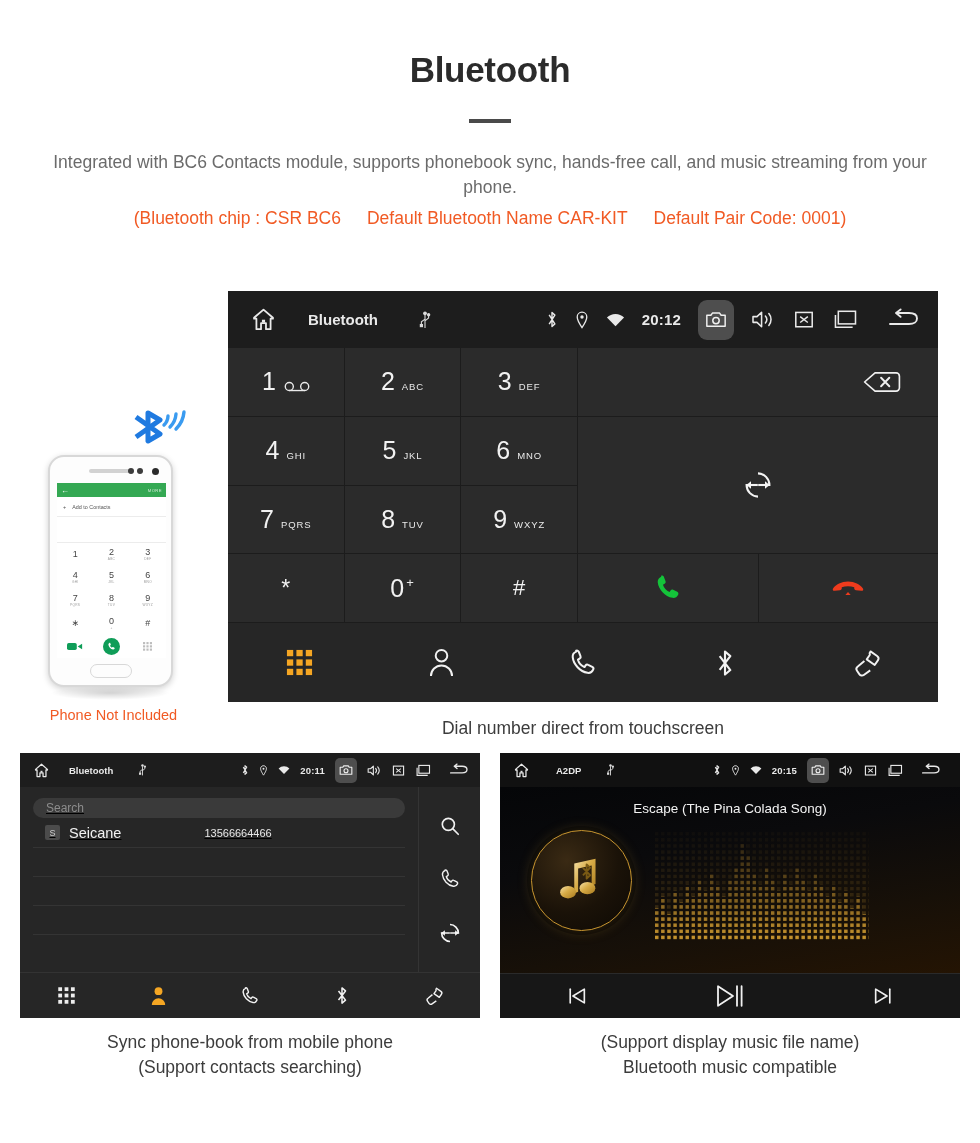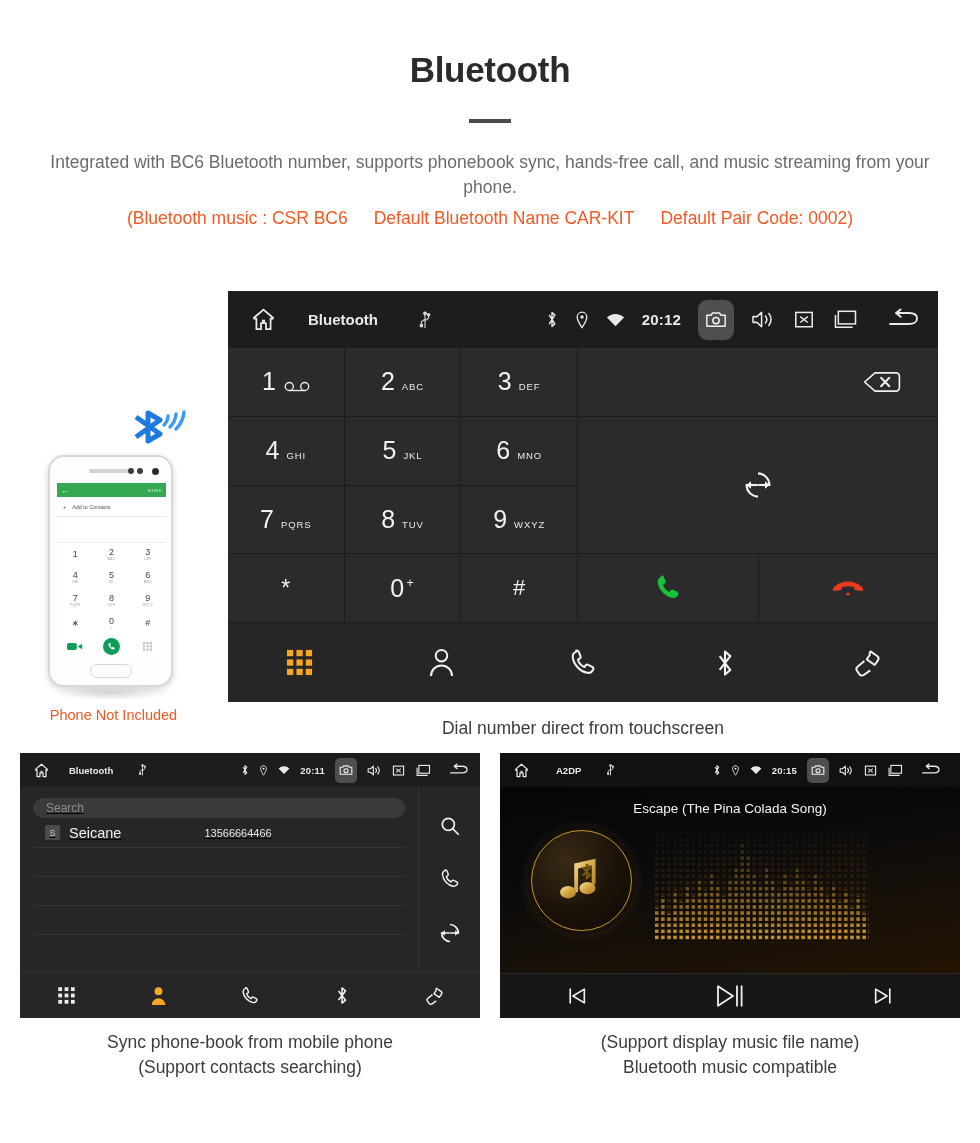--- a/index.html
+++ b/index.html
@@ -221,23 +221,23 @@
   }
   .mu-ctl { flex: 1; display: flex; align-items: center; justify-content: center; }
 </style>
 </head>
 <body>
 
 <div class="page">
 
   <h1 class="title">Bluetooth</h1>
   <div class="title-rule"></div>
-  <p class="subtitle">Integrated with BC6 Bluetooth number, supports phonebook sync, hands-free call, and music streaming from your phone.</p>
+  <p class="subtitle">Integrated with BC6 Contacts module, supports phonebook sync, hands-free call, and music streaming from your phone.</p>
   <p class="specline">
-    <span>(Bluetooth music : CSR BC6</span><span class="spec-gap"></span><span>Default Bluetooth Name CAR-KIT</span><span class="spec-gap"></span><span>Default Pair Code: 0002)</span>
+    <span>(Bluetooth chip : CSR BC6</span><span class="spec-gap"></span><span>Default Bluetooth Name CAR-KIT</span><span class="spec-gap"></span><span>Default Pair Code: 0001)</span>
   </p>
 
   <div class="unit" id="main-unit">
 
     <div class="statusbar">
       <div class="sb-left">
         <span class="sb-ico">
           <svg width="27" height="27" viewBox="0 0 24 24">
               <path d="M12 3.2 3.6 10.4v.9h2.1v9.3h4.1v-5.4h4.4v5.4h4.1v-9.3h2.1v-.9z" fill="none" stroke="#e9e9e9" stroke-width="1.6" stroke-linejoin="round"></path>
               <rect x="10.6" y="12.2" width="2.8" height="2.6" fill="#e9e9e9"></rect>

